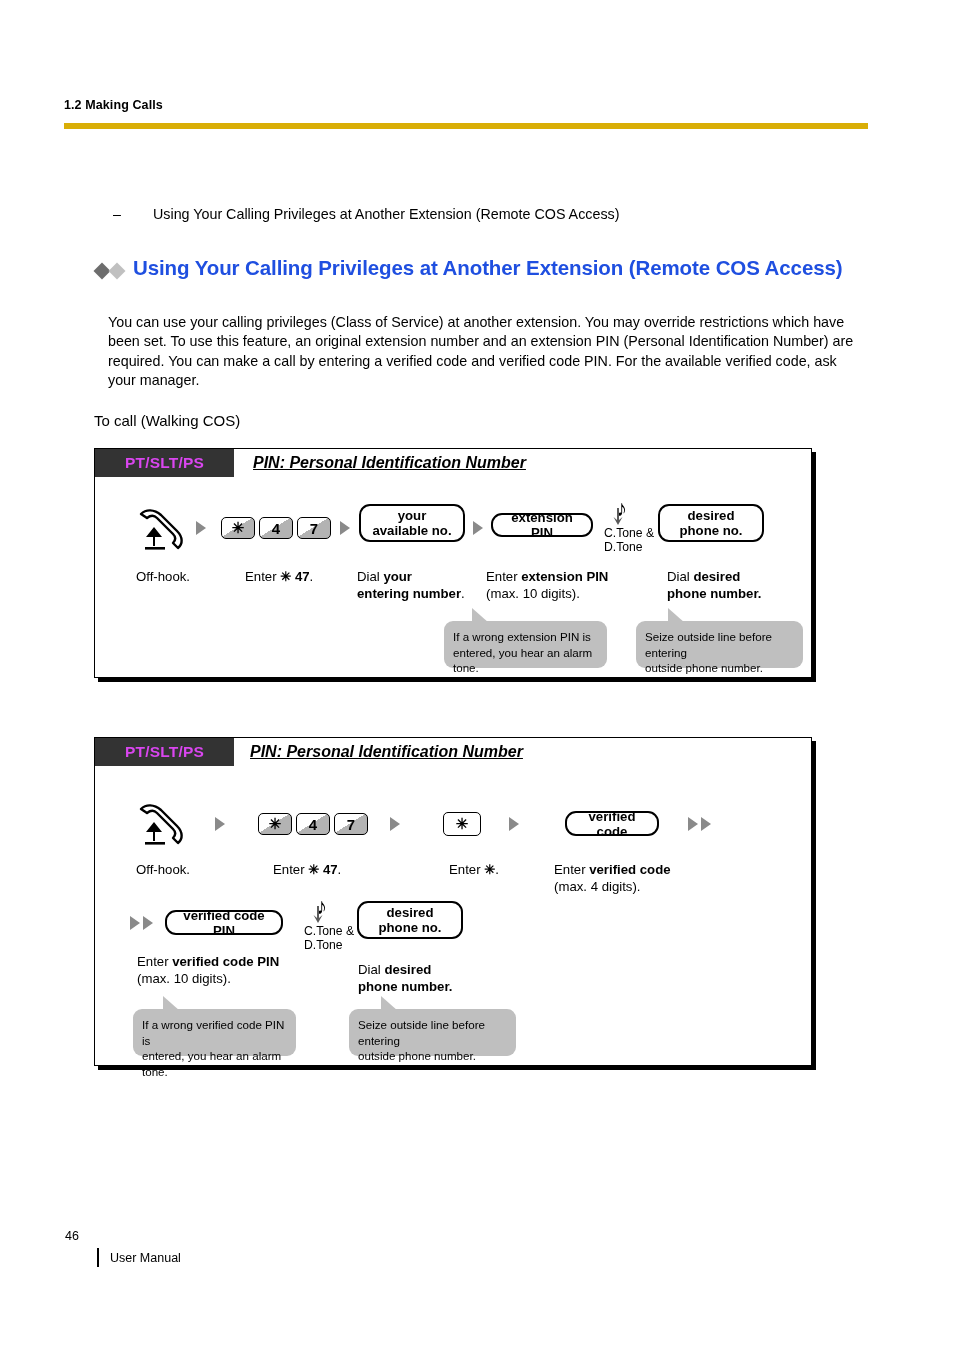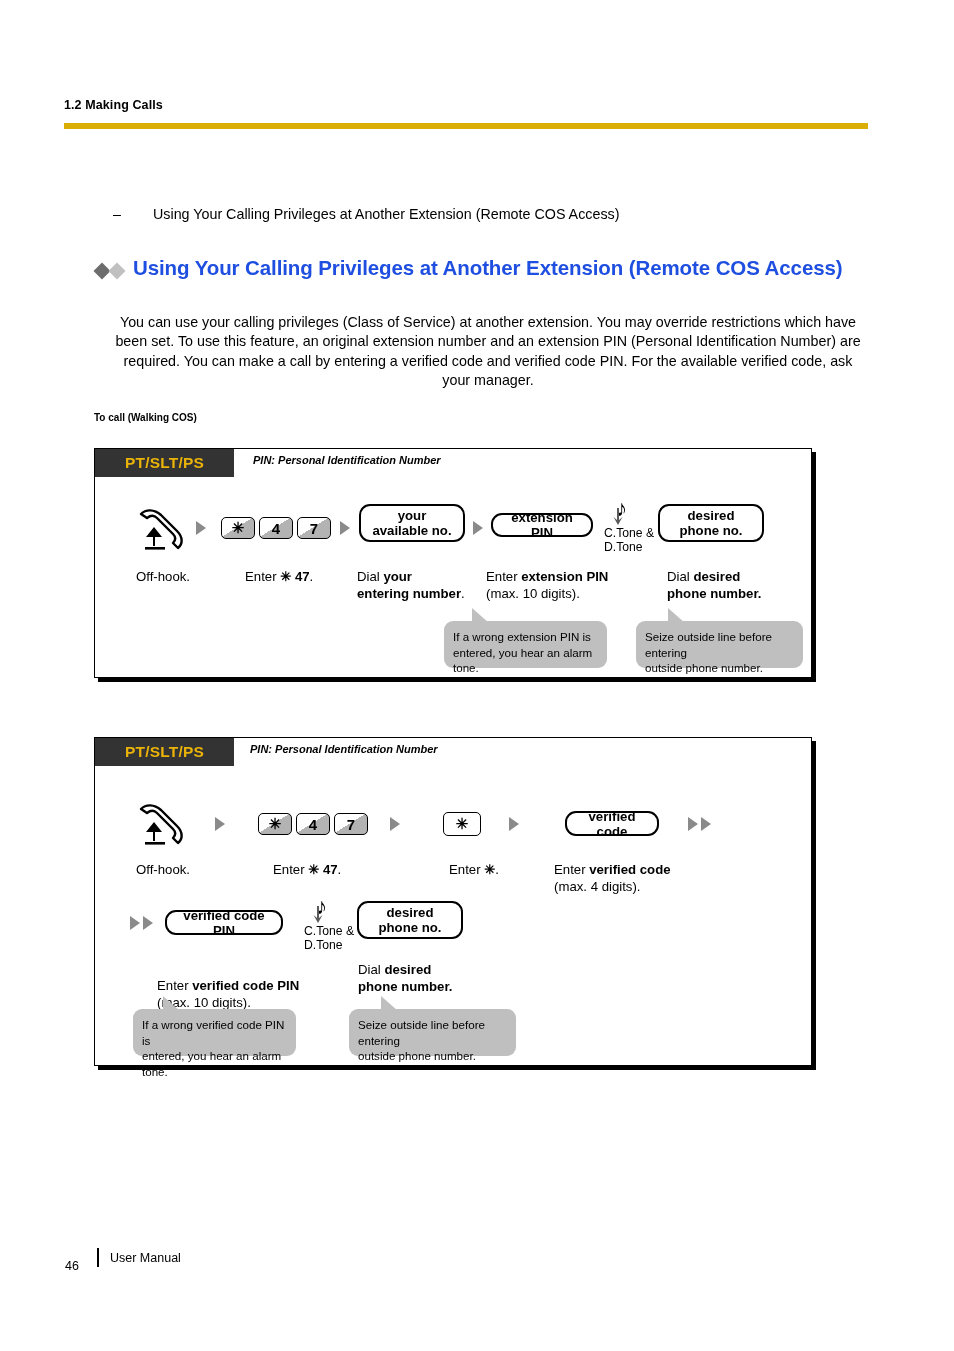--- a/index.html
+++ b/index.html
@@ -45,46 +45,46 @@
   }
   .diamonds { display:inline-block; vertical-align:-1px; margin-right:9px; }
   .dia { display:inline-block; width:12px; height:12px;
          transform:rotate(45deg); margin-right:1px; vertical-align:middle; }
   .dia.d1 { background:#6d6d6d; }
   .dia.d2 { background:#c0c0c0; margin-left:2px; }
 
   
   .para {
     position:absolute; left:108px; top:313px; width:760px;
-    font-size:14.3px; line-height:19.4px;text-align:center;
-  }
-
-  
-  .subhead { position:absolute; font-size:10px; font-weight:bold; }
+    font-size:14.3px; line-height:19.4px;
+  }
+
+  
+  .subhead { position:absolute; font-size:15px; font-weight:normal; }
   #sub1 { left:94px; top:412px; }
   #sub2 { left:94px; top:703px; }
 
   
   .frame {
     position:absolute; background:#fff;
     border:1.5px solid #000;
     box-shadow:4px 4px 0 0 #000;
   }
   #frame1 { left:94px; top:448px; width:716px; height:228px; }
   #frame2 { left:94px; top:737px; width:716px; height:327px; }
 
   .tab {
     position:absolute; left:0px; top:0px;
     width:139px; height:28px; background:#333333;
-    color:#eab308; font-size:15.5px; font-weight:bold;
+    color:#d946ef; font-size:15.5px; font-weight:bold;
     display:flex; align-items:center; justify-content:center;
     letter-spacing:0.2px;
   }
   .pin-note {
-    position:absolute; font-size:11px; font-weight:bold; font-style:italic;
+    position:absolute; font-size:16px; font-weight:bold; font-style:italic;text-decoration:underline;
   }
 
   
   .handset { position:absolute; width:54px; height:44px; }
   .tri { position:absolute; width:0; height:0;
          border-top:7px solid transparent; border-bottom:7px solid transparent;
          border-left:10px solid #8a8a8a; }
 
   
   .key {
@@ -123,21 +123,21 @@
     box-sizing:border-box;
   }
   .bub .tail {
     position:absolute; top:-13px; width:0; height:0;
     border-left:0 solid transparent;
     border-right:17px solid transparent;
     border-bottom:15px solid #bfbfbf;
   }
 
   
-  .foot-num { position:absolute; left:65px; top:1259px; font-size:12.5px; }
+  .foot-num { position:absolute; left:65px; top:1229px; font-size:12.5px; }
   .foot-sep { position:absolute; left:97px; top:1248px; width:1.5px; height:19px; background:#000; }
   .foot-txt { position:absolute; left:110px; top:1251px; font-size:12.5px; }
 </style>
 </head>
 <body>
 
 <div class="page">
 
   <div class="hdr-label">1.2 Making Calls</div>
   <div class="hdr-rule"></div>
@@ -292,21 +292,21 @@
         <div>C.Tone &amp;</div>
         <div>D.Tone</div>
       </div>
     </div>
 
     <div class="fld" style="left:262px; top:163px; width:106px; height:38px; flex-direction:column;">
       <span>desired</span>
       <span>phone no.</span>
     </div>
 
-    <div class="cap" style="left:42px; top:240px;margin-left:20px;">
+    <div class="cap" style="left:42px; top:216px;">
       <div><span>Enter </span><b>verified code PIN</b></div>
       <div><span>(max. 10 digits).</span></div>
     </div>
     <div class="cap" style="left:263px; top:224px;">
       <div><span>Dial </span><b>desired</b></div>
       <div><b>phone number.</b></div>
     </div>
 
     <div class="bub" style="left:38px; top:271px; width:163px; height:47px;">
       <div class="tail" style="left:30px;"></div>

